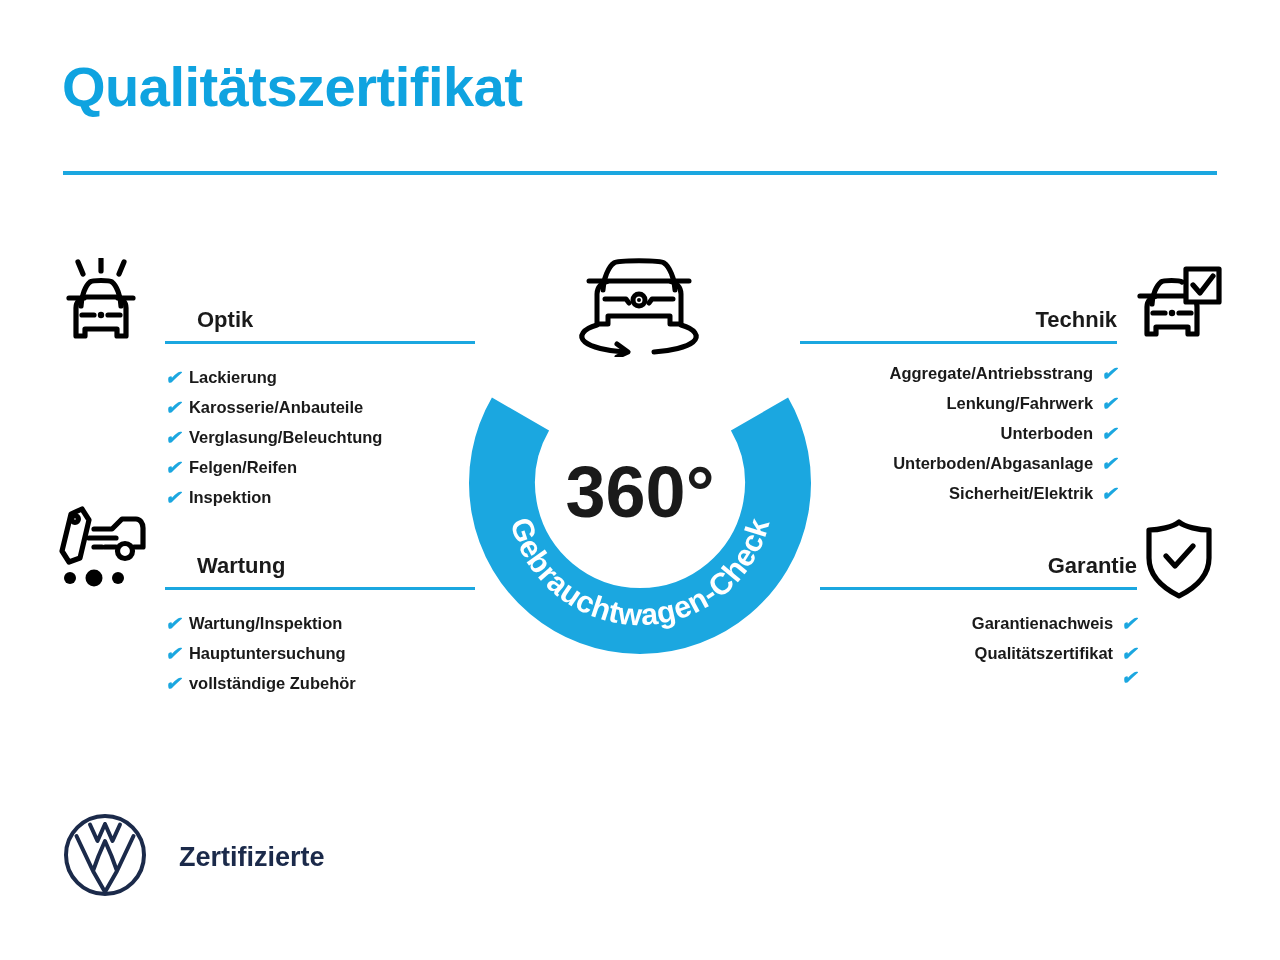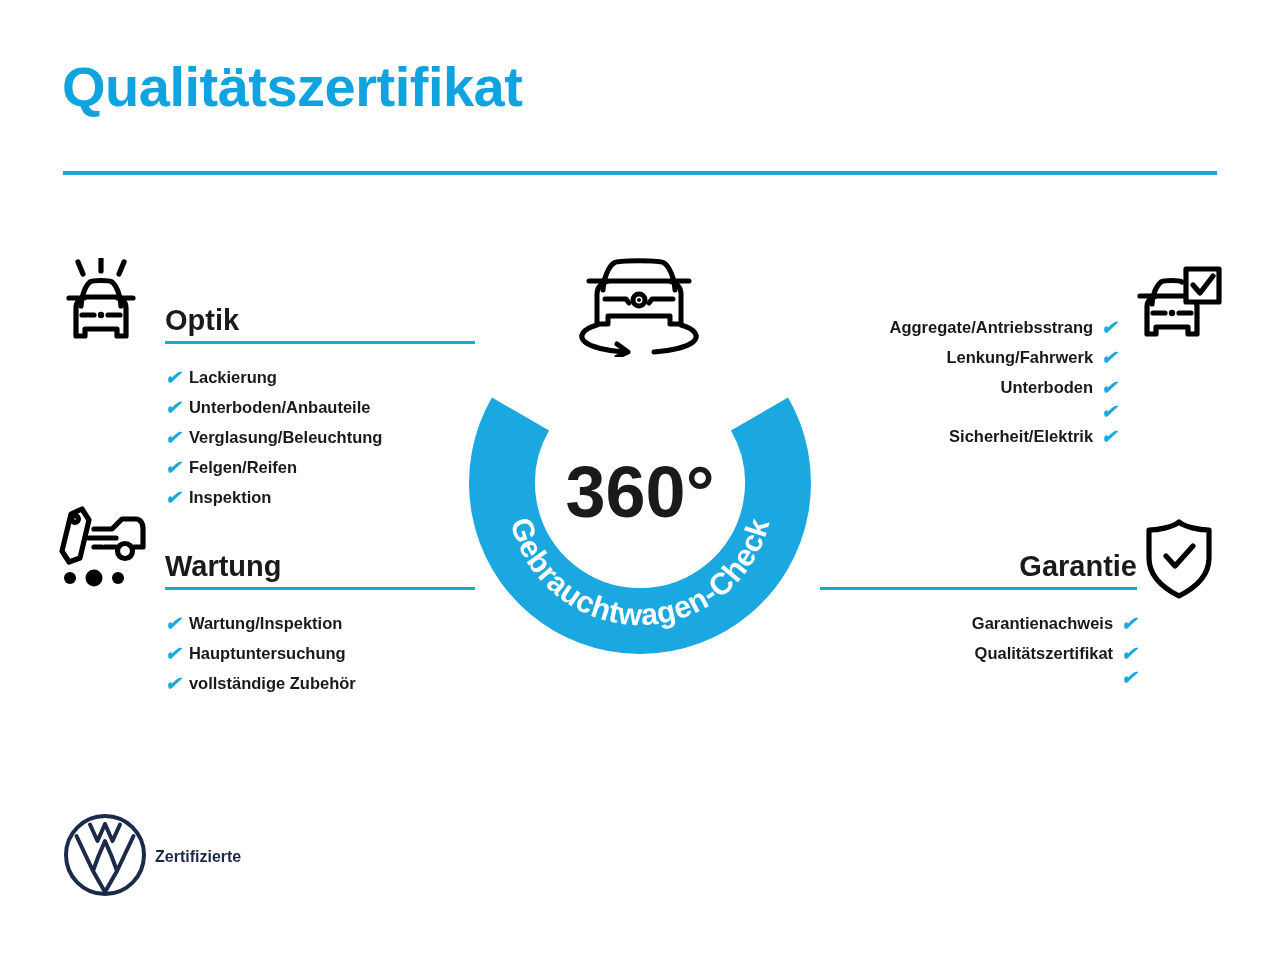--- a/index.html
+++ b/index.html
@@ -39,25 +39,26 @@
 
   
   .section {
     position: absolute;
   }
   .sec-head {
     position: relative;
     height: 46px;
   }
   .sec-title {
-    font-size: 29px;
+    font-size: 22px;
     font-weight: bold;
     color: #1a1a1a;
     line-height: 36px;
     white-space: nowrap;
+    margin-left: 32px;
   }
   .sec-rule {
     height: 3px;
     background: #1ba7e0;
     margin-top: 3px;
   }
   .sec-list {
     margin: 0;
     padding: 0;
     list-style: none;
@@ -127,22 +128,22 @@
 
   
   #footer-logo {
     position: absolute;
     left: 62px;
     top: 812px;
     display: flex;
     align-items: center;
   }
   #footer-logo-text {
-    margin-left: 7px;
-    font-size: 16px;
+    margin-left: 31px;
+    font-size: 27px;
     font-weight: bold;
     color: #1b2a4a;
     line-height: 30px;
     white-space: nowrap;
   }
 </style>
 </head>
 <body>
 
 <div id="page-title">Qualitätszertifikat</div>
@@ -234,21 +235,21 @@
     <div class="sec-title">Optik</div>
     <div class="sec-rule"></div>
   </div>
   <ul class="sec-list">
     <li>
         <span class="chk">✔</span>
         <span>Lackierung</span>
       </li>
     <li>
         <span class="chk">✔</span>
-        <span>Unterboden/Anbauteile</span>
+        <span>Karosserie/Anbauteile</span>
       </li>
     <li>
         <span class="chk">✔</span>
         <span>Verglasung/Beleuchtung</span>
       </li>
     <li>
         <span class="chk">✔</span>
         <span>Felgen/Reifen</span>
       </li>
     <li>
@@ -273,34 +274,39 @@
         <span>Hauptuntersuchung</span>
       </li>
     <li>
         <span class="chk">✔</span>
         <span>vollständige Zubehör</span>
       </li>
   </ul>
 </div>
 
 <div class="section col-right" id="section-technik">
+  <div class="sec-head">
+    <div class="sec-title">Technik</div>
+    <div class="sec-rule"></div>
+  </div>
   <ul class="sec-list">
     <li>
         <span>Aggregate/Antriebsstrang</span>
         <span class="chk">✔</span>
       </li>
     <li>
         <span>Lenkung/Fahrwerk</span>
         <span class="chk">✔</span>
       </li>
     <li>
         <span>Unterboden</span>
         <span class="chk">✔</span>
       </li>
     <li>
+        <span>Unterboden/Abgasanlage</span>
         <span class="chk">✔</span>
       </li>
     <li>
         <span>Sicherheit/Elektrik</span>
         <span class="chk">✔</span>
       </li>
   </ul>
 </div>
 
 <div class="section col-right" id="section-garantie">

